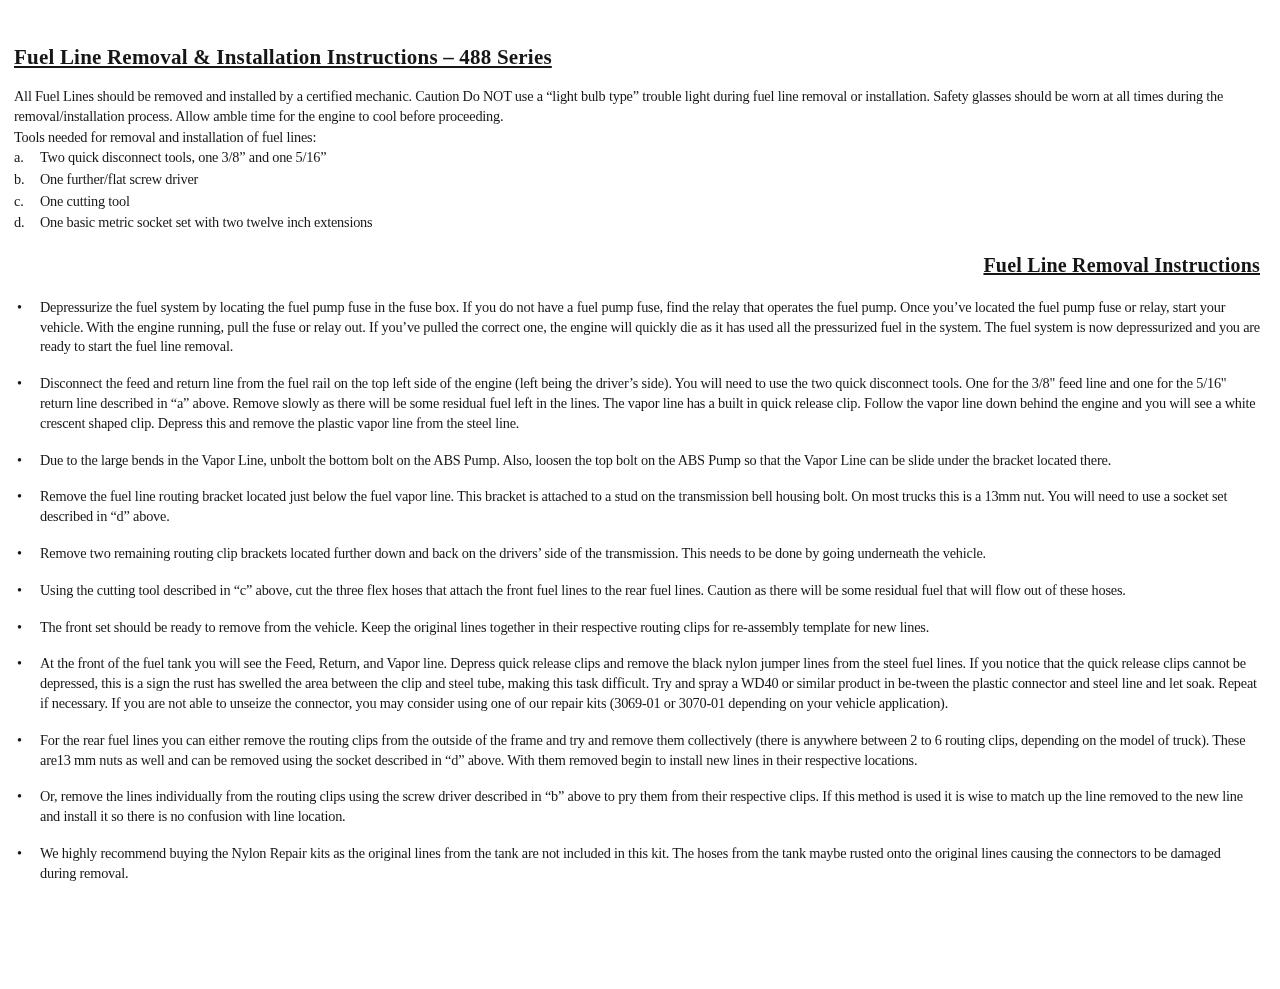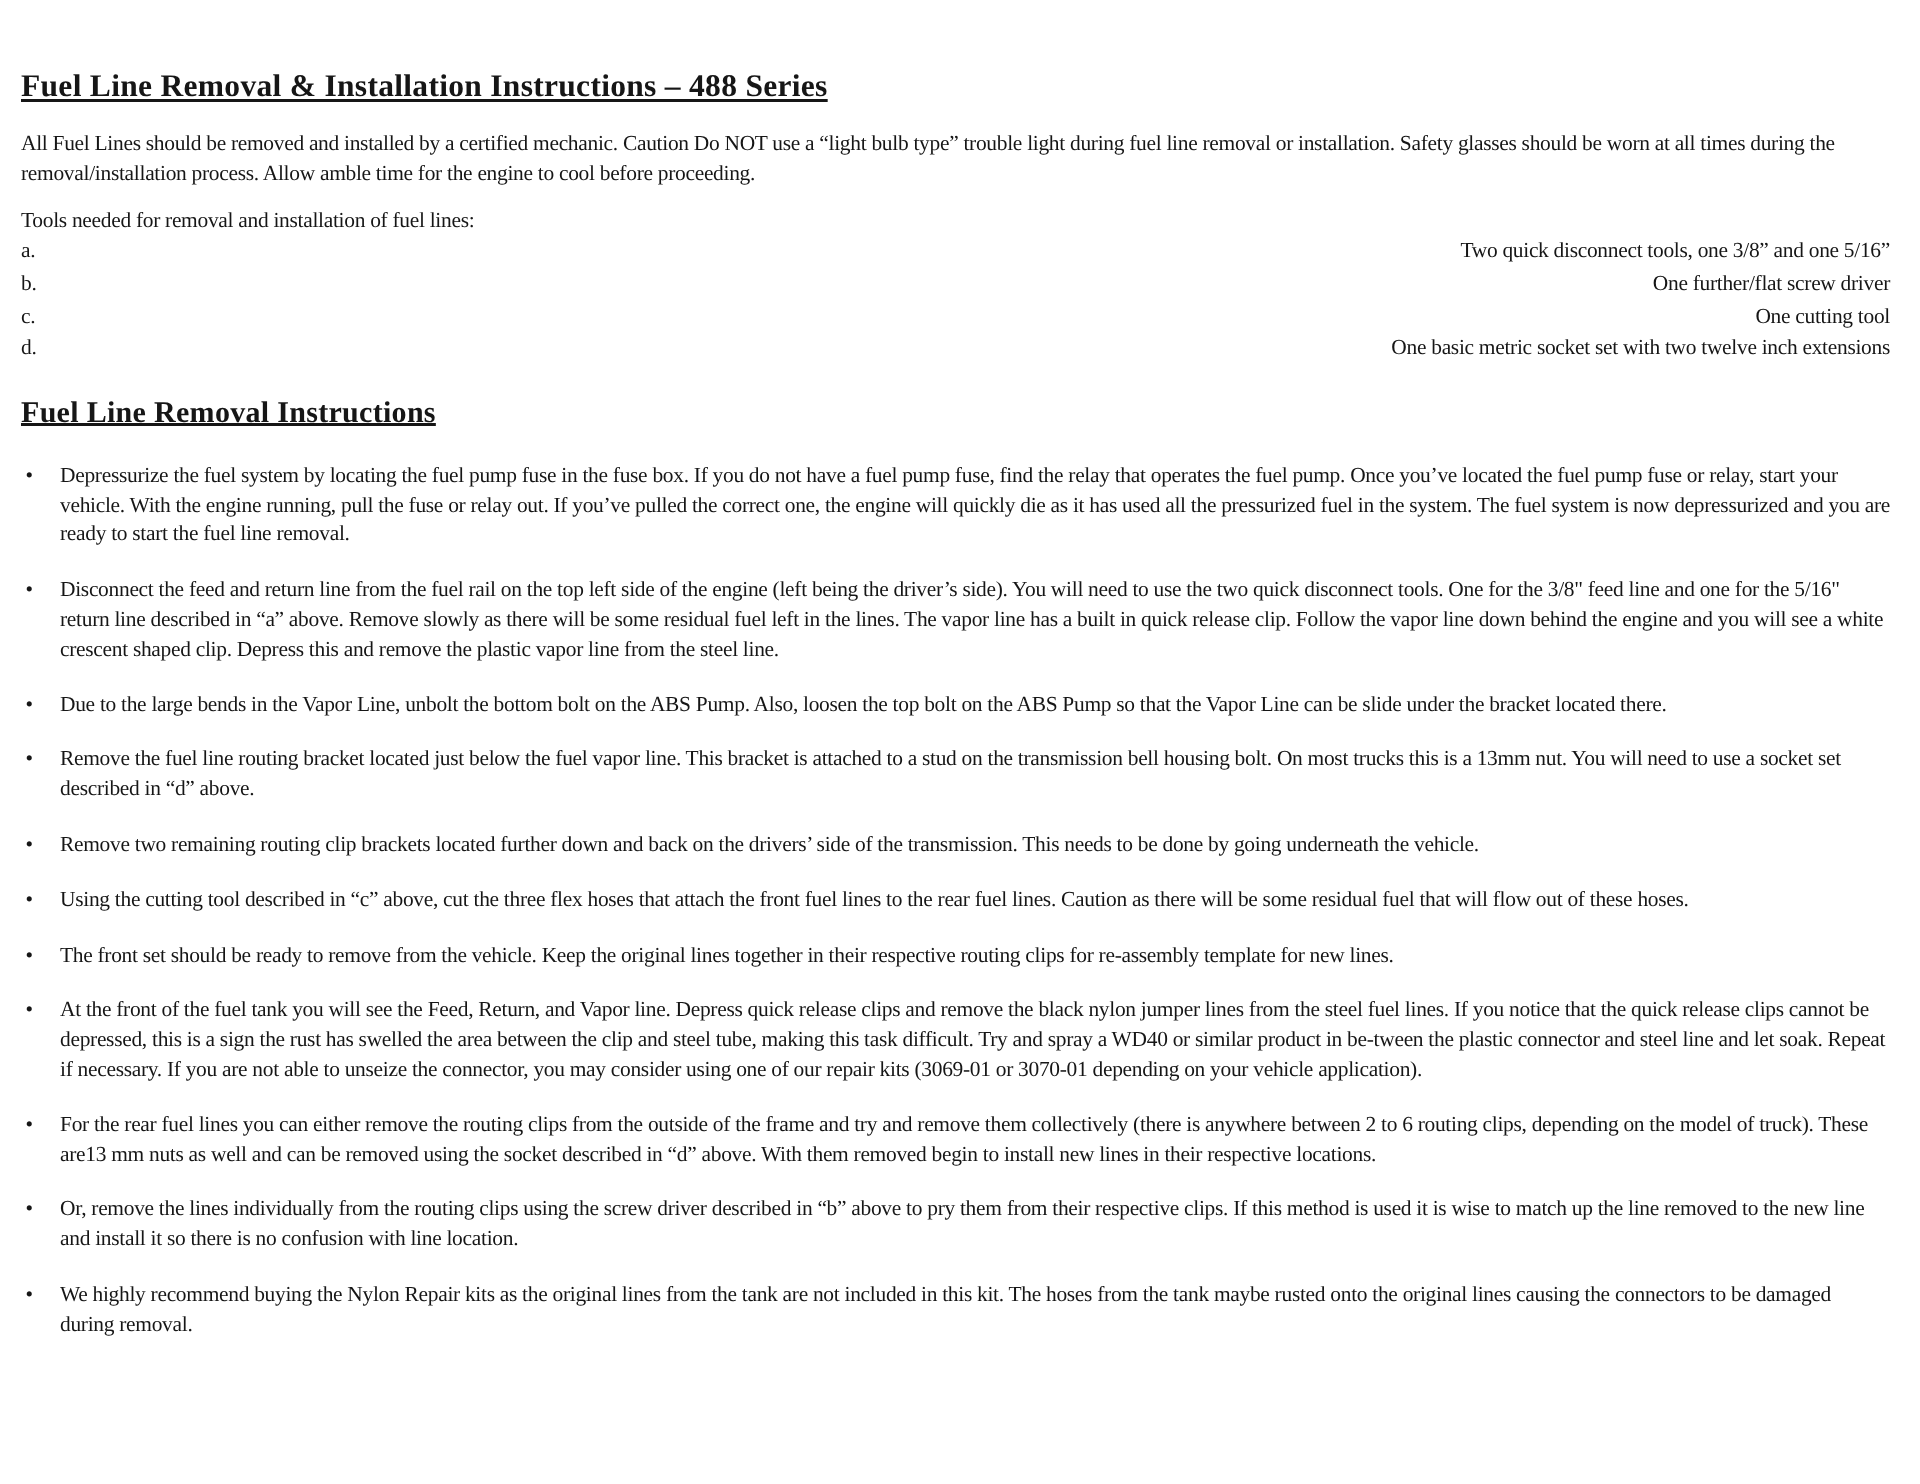--- a/index.html
+++ b/index.html
@@ -17,42 +17,43 @@
     font-weight: bold;
     text-decoration: underline;
     letter-spacing: 0.2px;
     margin-bottom: 17px;
     margin-top: 40px;
   }
   .para {
     font-size: 14.3px;
     line-height: 19.8px;
     letter-spacing: -0.2px;
-    margin-bottom: 11px;
+    margin-bottom: 1px;
   }
   .tools-heading {
     font-size: 14.3px;
     line-height: 19.8px;
     letter-spacing: -0.2px;
   }
   .tools-list { margin-bottom: 20px; }
   .tool-item {
     display: flex;
     font-size: 14.3px;
     line-height: 21.6px;
     letter-spacing: -0.2px;
   }
   .tool-marker { flex: 0 0 26px; }
-  .tool-text { flex: 1; text-align: right; }
+  .tool-text { flex: 1; }
   .section-heading {
     font-size: 20px;
     font-weight: bold;
     text-decoration: underline;
     letter-spacing: 0.2px;
     margin-bottom: 21px;
+    text-align: right;
   }
   .bullet-item {
     display: flex;
     font-size: 14.3px;
     line-height: 19.8px;
     letter-spacing: -0.2px;
     margin-bottom: 17px;
   }
   .bullet-marker {
     flex: 0 0 26px;

